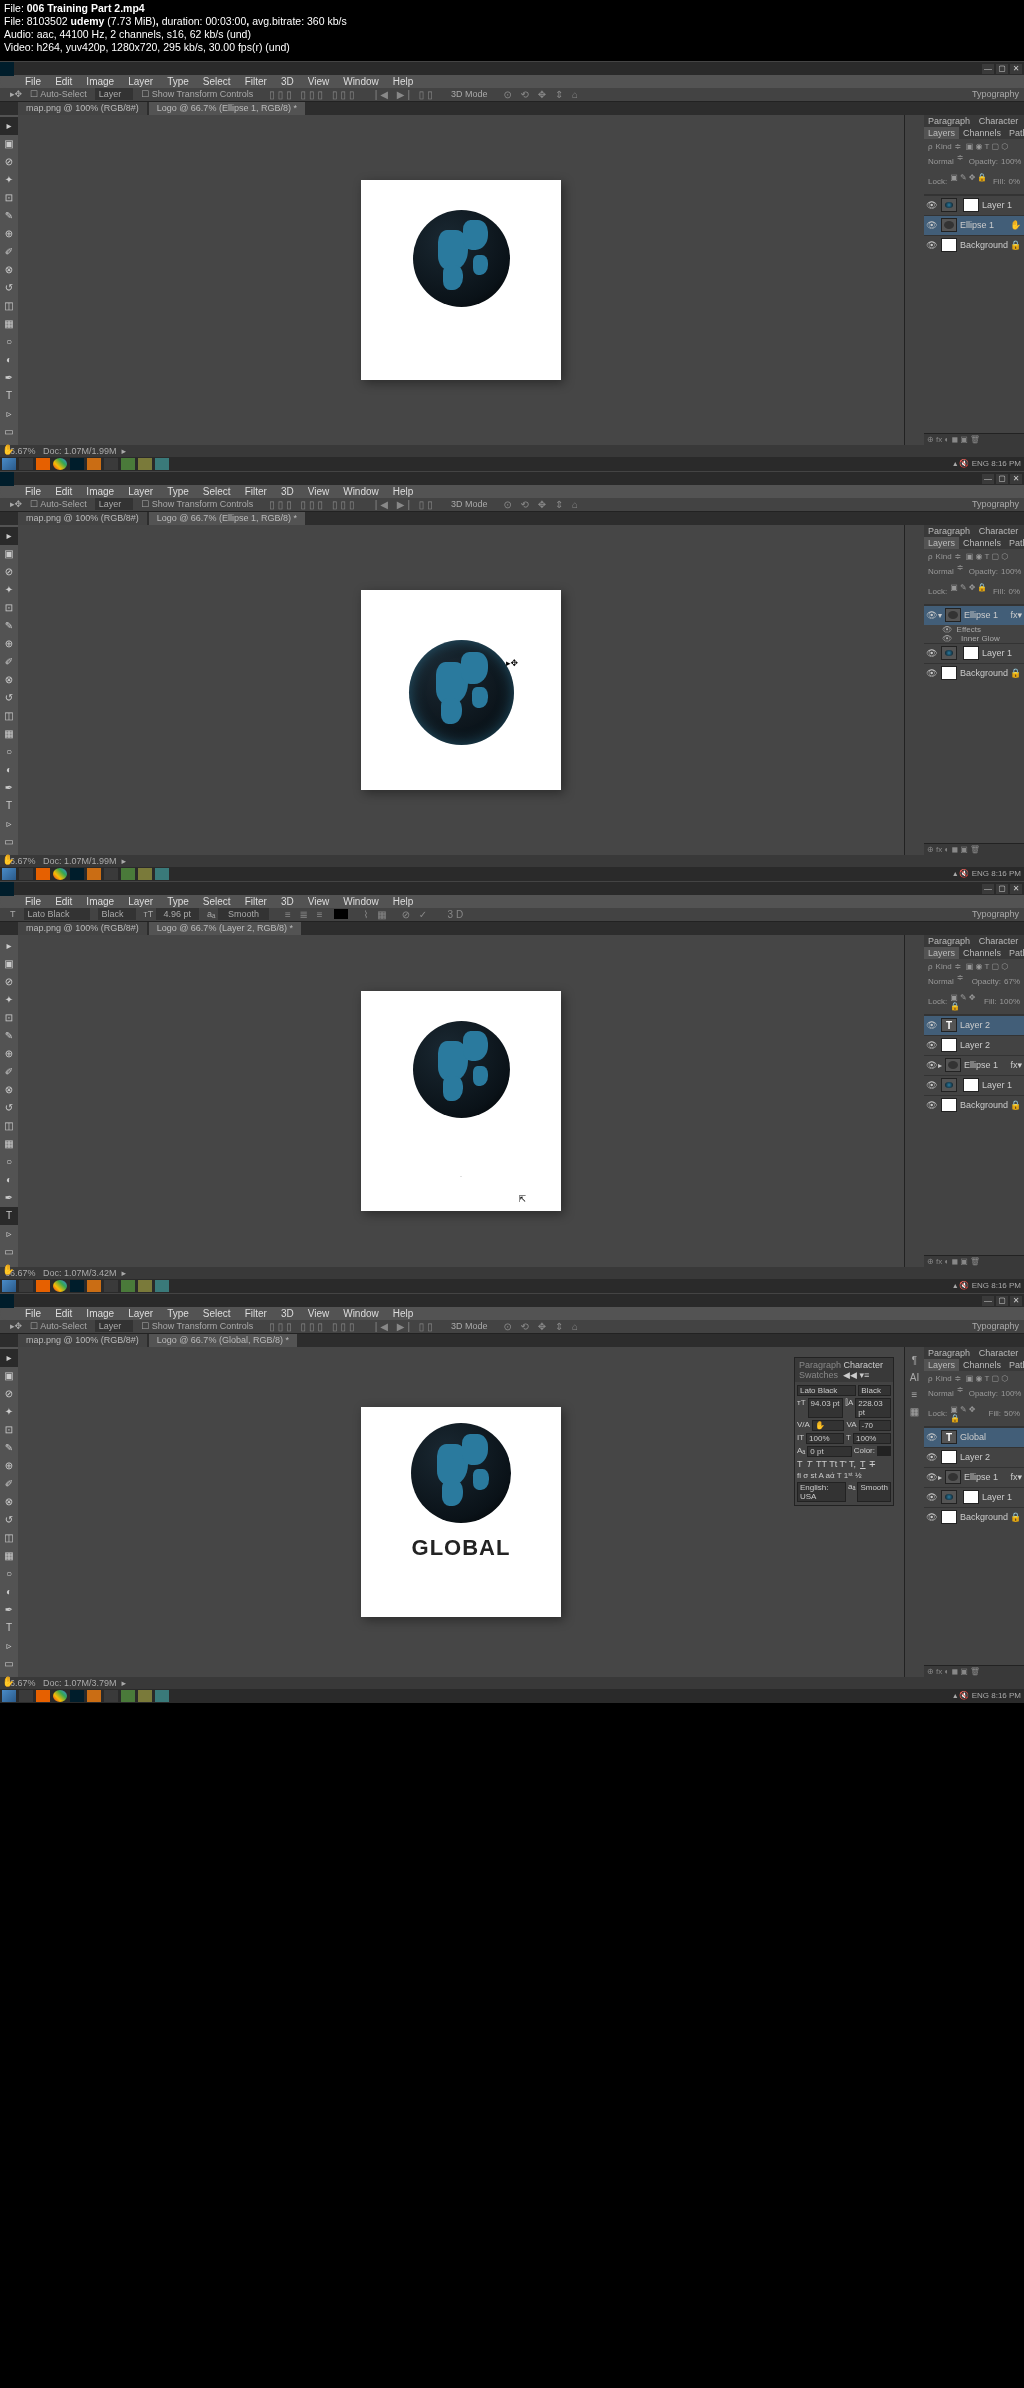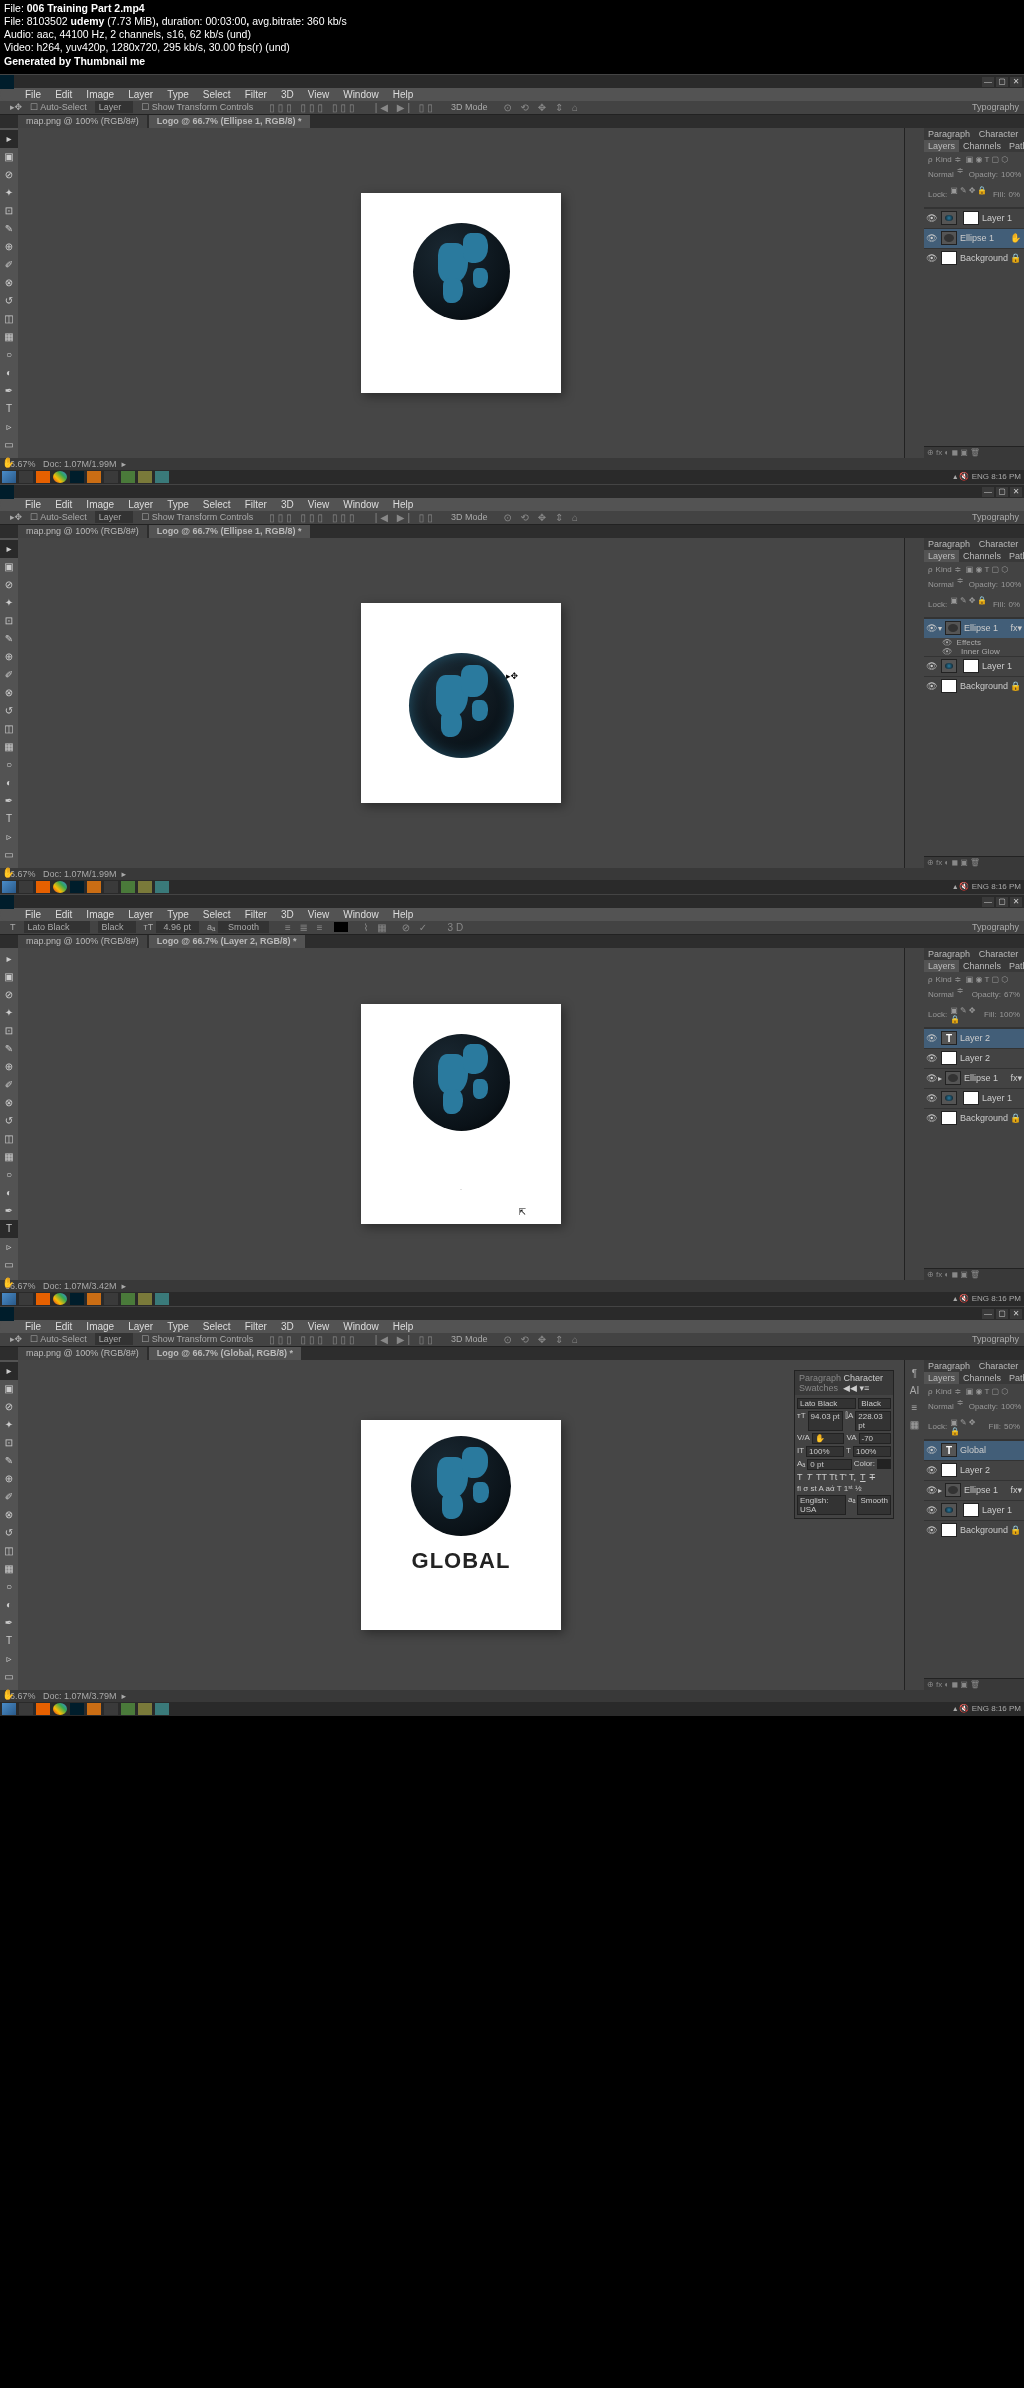--- a/index.html
+++ b/index.html
@@ -11,21 +11,21 @@
 .ps-logo { width:14px; height:14px; background:#001d2b; display:inline-block; }
 .win-btns { position:absolute; right:2px; top:2px; display:flex; gap:2px; }
 .win-btn { width:12px; height:10px; background:#3a3a3a; color:#ccc; font-size:8px; line-height:10px; text-align:center; }
 .menu-bar { background:#535353; height:13px; display:flex; align-items:center; padding:0 25px; gap:14px;border-radius:6px; }
 .menu-item { color:#ddd; font-size:10px; cursor:pointer; }
 .options-bar { background:#434343; height:14px; border-bottom:1px solid #222; display:flex; align-items:center; padding:0 10px; position:relative; }
 .opt-item { color:#aaa; font-size:9px; margin-right:8px; }
 .opt-right { position:absolute; right:5px; color:#aaa; font-size:9px; }
 .tabs-row { background:#2d2d2d; height:13px; display:flex; padding:0 18px; gap:2px; }
 .tab { background:#434343; color:#bbb; font-size:9px; padding:1px 8px; display:flex; align-items:center; }
-.tab.active { background:#535353;font-weight:bold; }
+.tab.active { background:#535353; }
 .workspace { display:flex; background:#282828; position:relative; }
 .toolbar { width:18px; background:#535353; display:flex; flex-direction:column; padding:2px 0; }
 .tool { width:18px; height:18px; color:#ccc; font-size:10px; text-align:center; line-height:18px; cursor:pointer; }
 .tool.sel { background:#2a2a2a; }
 .tool-colors { margin-top:auto; width:18px; height:22px; position:relative; }
 .fg { width:10px; height:10px; border:1px solid #888; background:#fff; position:absolute; top:2px; left:2px; }
 .bg { width:10px; height:10px; border:1px solid #888; background:#000; position:absolute; top:6px; left:6px; }
 .canvas-area { flex:1; background:#464646; display:flex; align-items:center; justify-content:center; position:relative; }
 .artboard { background:#fff; box-shadow:3px 3px 10px rgba(0,0,0,0.4); position:relative; }
 .globe { border-radius:50%; background:radial-gradient(circle at 35% 30%, #1a2832 0%, #0a1218 70%, #000 100%); position:relative; overflow:hidden; margin:0 auto; }
@@ -68,21 +68,20 @@
 .opt-ico-row { color:#888; font-size:10px; letter-spacing:3px; margin-left:8px; }
 </style>
 </head>
 <body>
 
 <div class="header-info">
   <div><span>File:</span> <b>006 Training Part 2.mp4</b></div>
   <div><span>File:</span> <span>8103502</span> <b>udemy</b> <span>(7.73 MiB)</span>, <span>duration:</span> <span>00:03:00</span>, <span>avg.bitrate:</span> <span>360 kb/s</span></div>
   <div><span>Audio:</span> <span>aac, 44100 Hz, 2 channels, s16, 62 kb/s (und)</span></div>
   <div><span>Video:</span> <span>h264, yuv420p, 1280x720, 295 kb/s, 30.00 fps(r) (und)</span></div>
-  <div>Generated by Thumbnail me</div>
 </div>
 
 <div class="ps-frame">
   <div class="ps-top">
     <span class="ps-logo"></span>
     <div class="win-btns">
       <div class="win-btn">—</div>
       <div class="win-btn">▢</div>
       <div class="win-btn">✕</div>
     </div>

